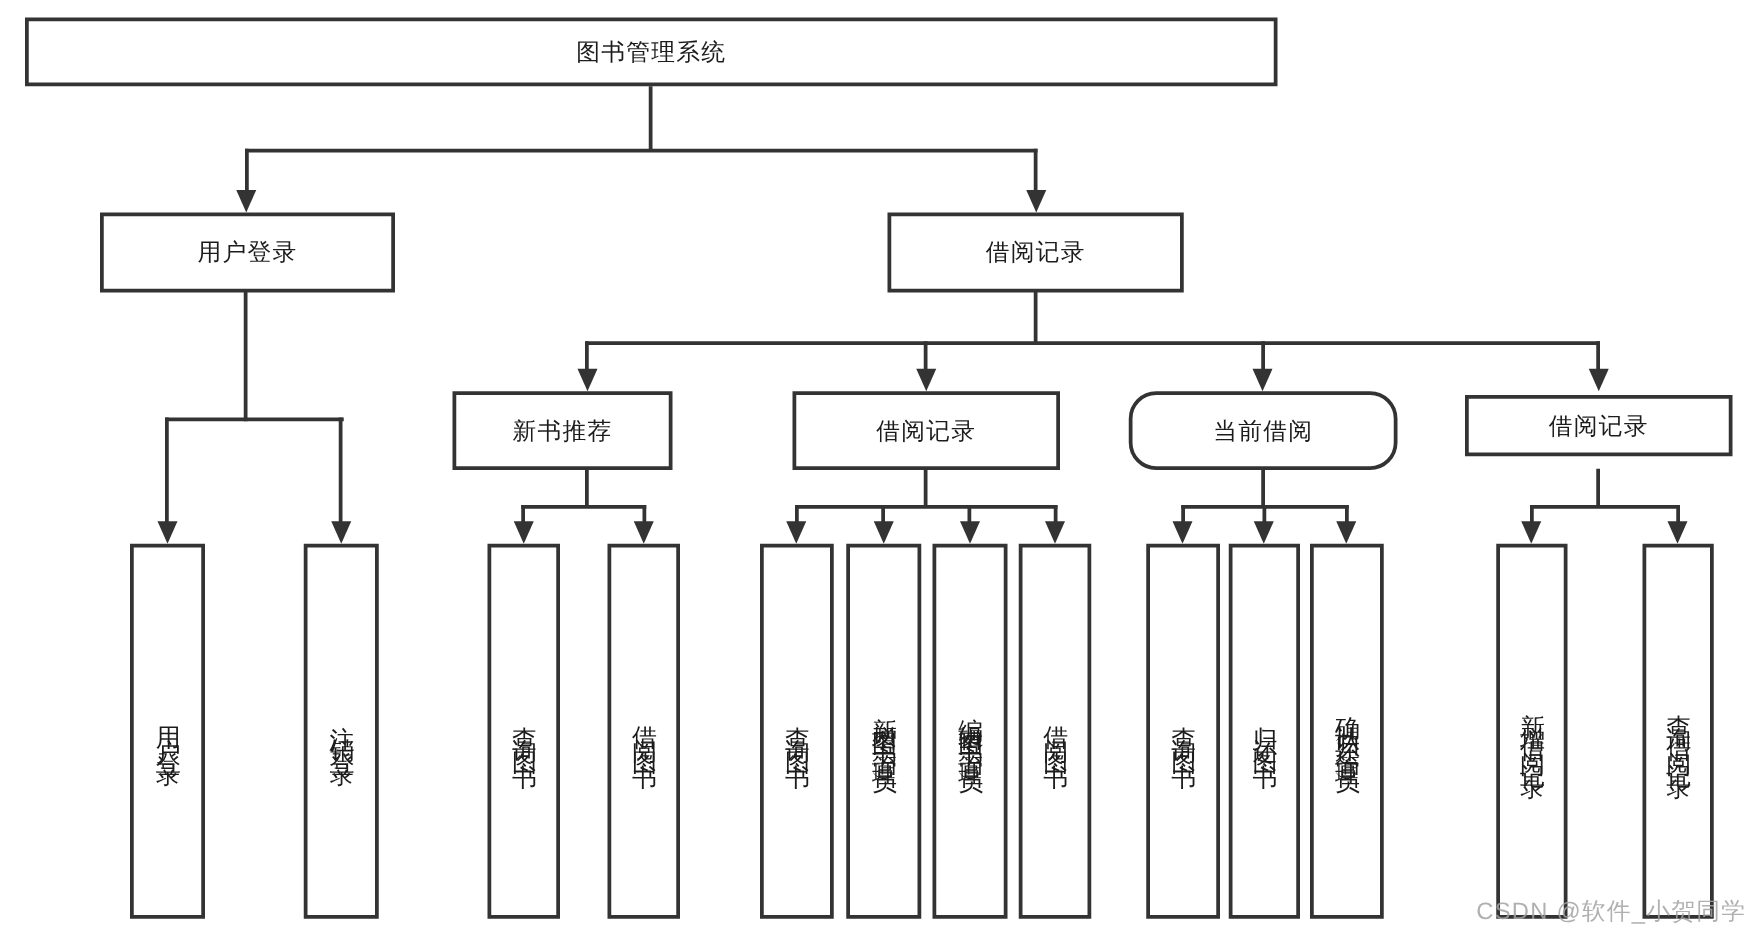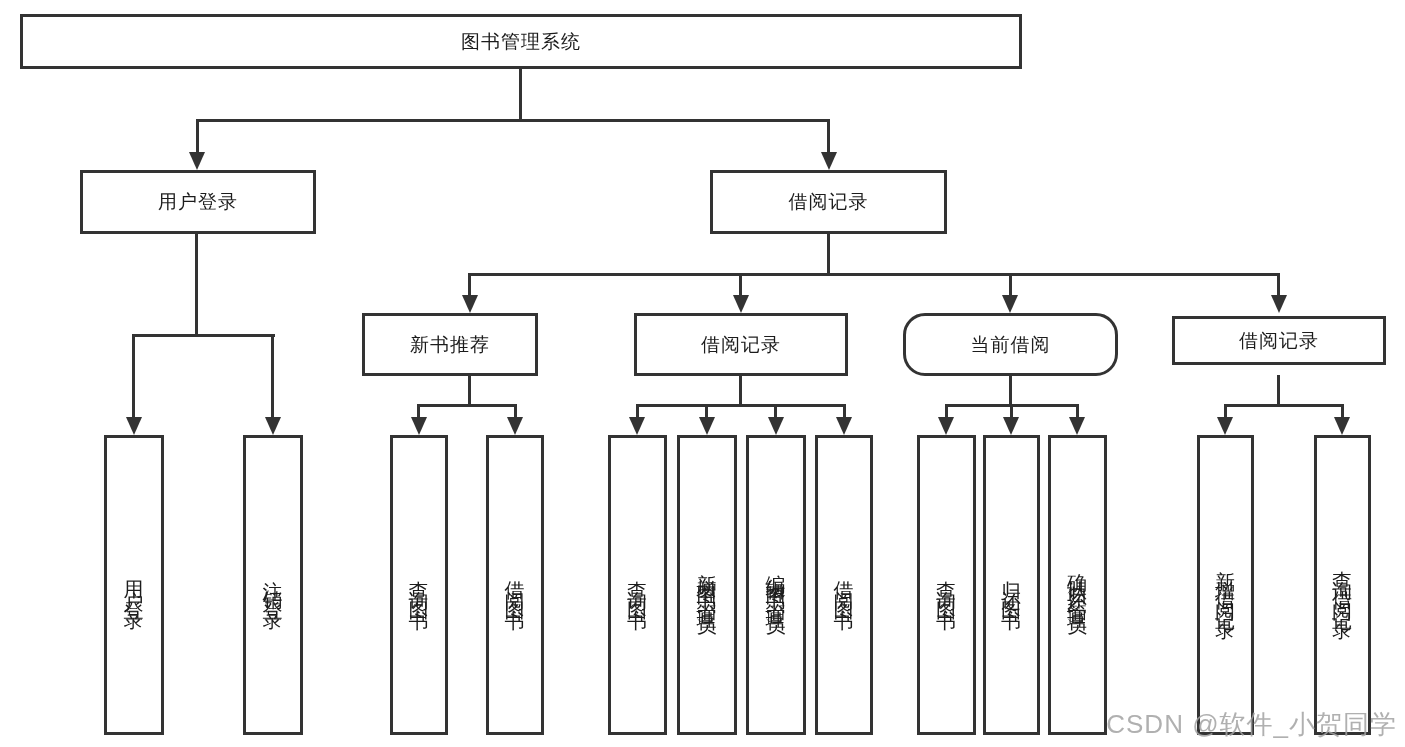--- a/index.html
+++ b/index.html
@@ -45,21 +45,21 @@
   .arrow{
     position:absolute;
     width:0;height:0;
     border-left:8px solid transparent;
     border-right:8px solid transparent;
     border-top:18px solid var(--line);
   }
   .watermark{
     position:absolute;
     right:8px;bottom:5px;
-    font-size:26px;
+    font-size:19px;
     color:var(--wm);
     opacity:.85;
     letter-spacing:1px;
     z-index:5;
     white-space:nowrap;
   }
 </style>
 </head>
 <body>
 

